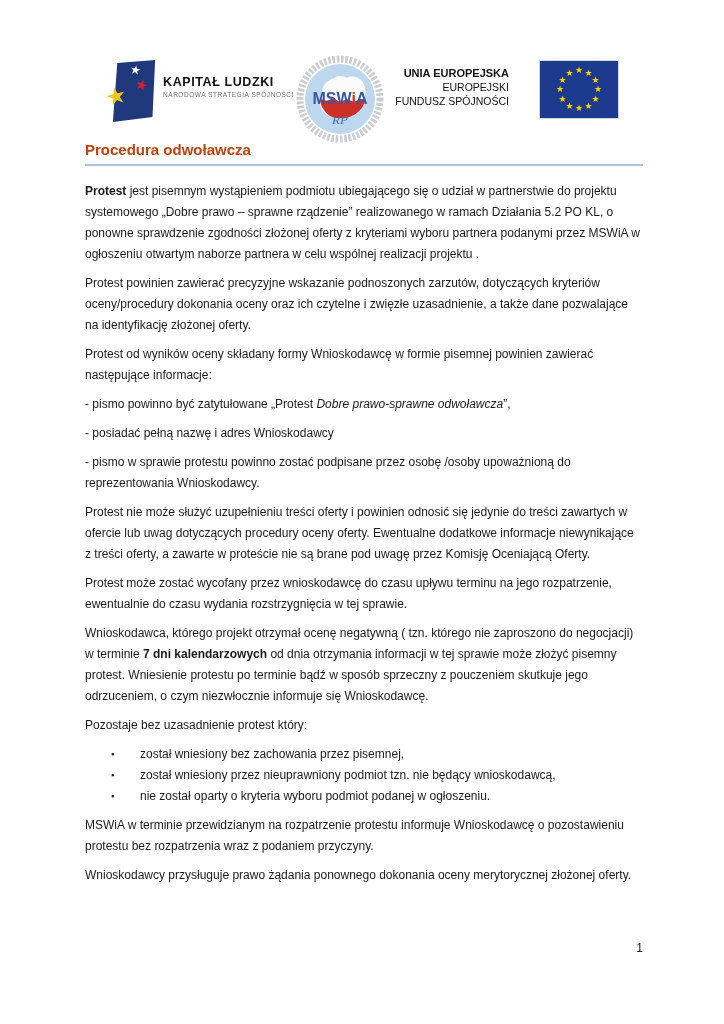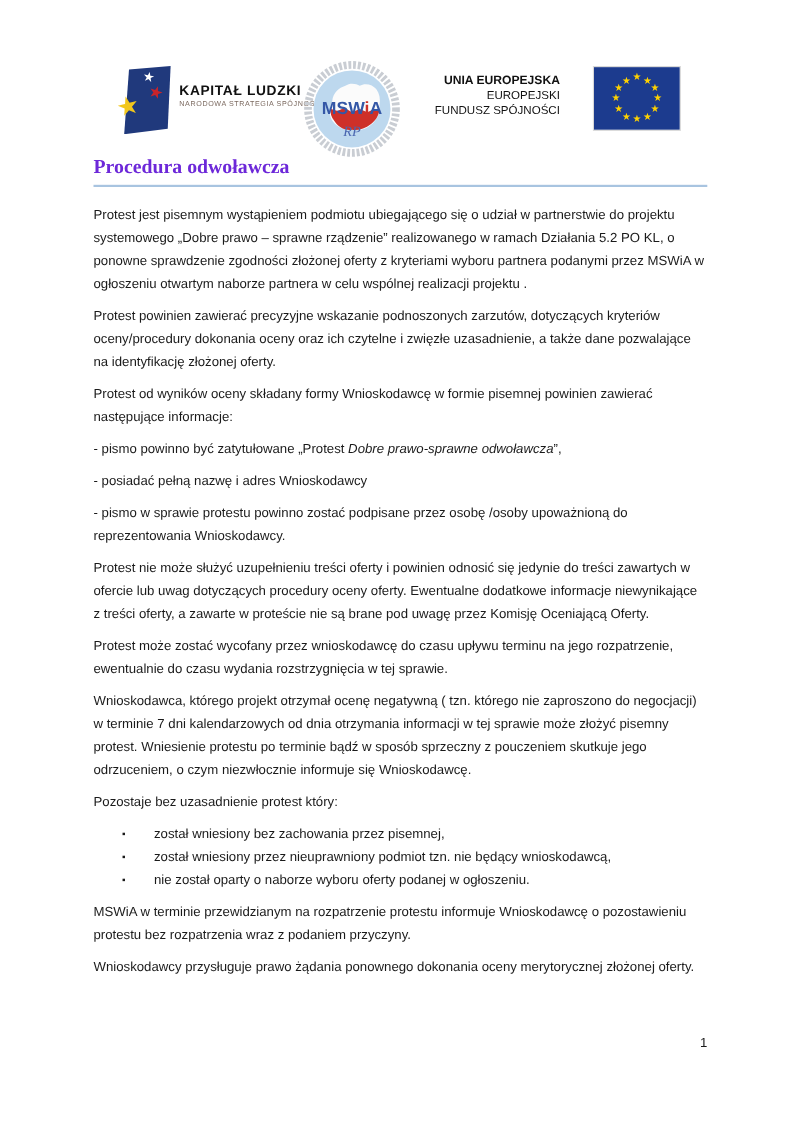--- a/index.html
+++ b/index.html
@@ -18,35 +18,35 @@
     clip-path:polygon(12% 5%, 98% 0%, 92% 92%, 2% 100%);
   }
   .star { position:absolute; line-height:1; display:block; }
   .kl-star-white { color:#ffffff; font-size:12px; left:18px; top:4px; transform:rotate(10deg); }
   .kl-star-red   { color:#c8242b; font-size:15px; left:23px; top:17px; transform:rotate(18deg); }
   .kl-star-yellow{ color:#f2c71c; font-size:23px; left:-6px; top:25px; transform:rotate(-14deg); }
   .kl-text { margin-left:7px; padding-top:15px; }
   .kl-title { font-size:12.5px; font-weight:bold; letter-spacing:0.6px; color:#111; white-space:nowrap; }
   .kl-sub { font-size:6.5px; letter-spacing:0.55px; color:#7c6a60; margin-top:2px; white-space:nowrap; }
 
-  .logo-mswia { position:absolute; left:276px; top:55px; width:88px; height:88px; }
+  .logo-mswia { position:absolute; left:296px; top:55px; width:88px; height:88px; }
 
   .logo-eu-text { position:absolute; left:384px; top:67px; width:125px; text-align:right; color:#111; }
   .eu-line1 { font-size:11px; font-weight:bold; white-space:nowrap; }
   .eu-line2, .eu-line3 { font-size:10.5px; margin-top:2px; white-space:nowrap; }
   .eu-flag { position:absolute; left:540px; top:61px; width:78px; height:57px;
              background:#1c3b8e; outline:1px solid #d8d8d8; }
   .eu-star { position:absolute; width:10px; text-align:center; color:#ffd200; font-size:9px; line-height:10px; }
 
   
   .content { position:absolute; left:85px; top:141px; width:558px; }
-  .doc-title { font-size:18px; font-weight:bold; color:#6d28d9; margin-bottom:6px;font-family:Liberation Serif, serif; }
+  .doc-title { font-size:15px; font-weight:bold; color:#c2410c; margin-bottom:6px; }
   .title-rule { border:0; border-top:2px solid #a8c4e0; margin:0 0 15px 0; }
   .content p { font-size:12px; line-height:21px; margin:0 0 8px 0; color:#1a1a1a; }
-  .content .b { font-weight:normal; }
+  .content .b { font-weight:bold; }
   .content .i { font-style:italic; }
   .content ul { list-style:none; margin:0 0 8px 0; padding:0; }
   .content li { position:relative; font-size:12px; line-height:21px; padding-left:55px; color:#1a1a1a; }
   .content li::before { content:"▪"; position:absolute; left:26px; top:0; font-size:9px; }
 
   .page-num { position:absolute; left:85px; top:941px; width:558px; text-align:right;
               font-size:12px; color:#1a1a1a; }
 </style>
 </head>
 <body>
@@ -107,21 +107,21 @@
         <p><span>- pismo powinno być zatytułowane „Protest </span><span class="i">Dobre prawo-sprawne odwoławcza</span><span>”,</span></p>
         <p><span>- posiadać pełną nazwę i adres Wnioskodawcy</span></p>
         <p><span>- pismo w sprawie protestu powinno zostać podpisane przez osobę /osoby upoważnioną do reprezentowania Wnioskodawcy.</span></p>
         <p><span>Protest nie może służyć uzupełnieniu treści oferty i powinien odnosić się jedynie do treści  zawartych w ofercie lub uwag dotyczących procedury oceny oferty. Ewentualne dodatkowe informacje niewynikające z treści oferty, a zawarte w proteście nie są brane pod uwagę przez Komisję Oceniającą Oferty.</span></p>
         <p><span>Protest może zostać wycofany przez wnioskodawcę do czasu upływu terminu na jego rozpatrzenie, ewentualnie do czasu wydania rozstrzygnięcia w tej sprawie.</span></p>
         <p><span>Wnioskodawca, którego projekt otrzymał ocenę negatywną ( tzn. którego nie zaproszono do negocjacji) w terminie </span><span class="b">7 dni kalendarzowych</span><span> od dnia otrzymania informacji w tej sprawie może złożyć pisemny protest. Wniesienie protestu po terminie bądź w sposób sprzeczny z pouczeniem skutkuje  jego odrzuceniem, o czym niezwłocznie informuje się Wnioskodawcę.</span></p>
         <p><span>Pozostaje bez uzasadnienie protest który:</span></p>
         <ul>
           <li>został wniesiony bez zachowania przez pisemnej,</li>
           <li>został wniesiony przez nieuprawniony podmiot tzn. nie będący wnioskodawcą,</li>
-          <li>nie został oparty o naborze wyboru oferty podanej w ogłoszeniu.</li>
+          <li>nie został oparty o kryteria wyboru podmiot podanej w ogłoszeniu.</li>
         </ul>
         <p><span>MSWiA w terminie przewidzianym na rozpatrzenie protestu informuje Wnioskodawcę o pozostawieniu protestu bez rozpatrzenia wraz z podaniem przyczyny.</span></p>
         <p><span>Wnioskodawcy przysługuje prawo żądania ponownego dokonania oceny merytorycznej złożonej oferty.</span></p>
       </div>
   </div>
 
   <div class="page-num">1</div>
 
 </div>
 

